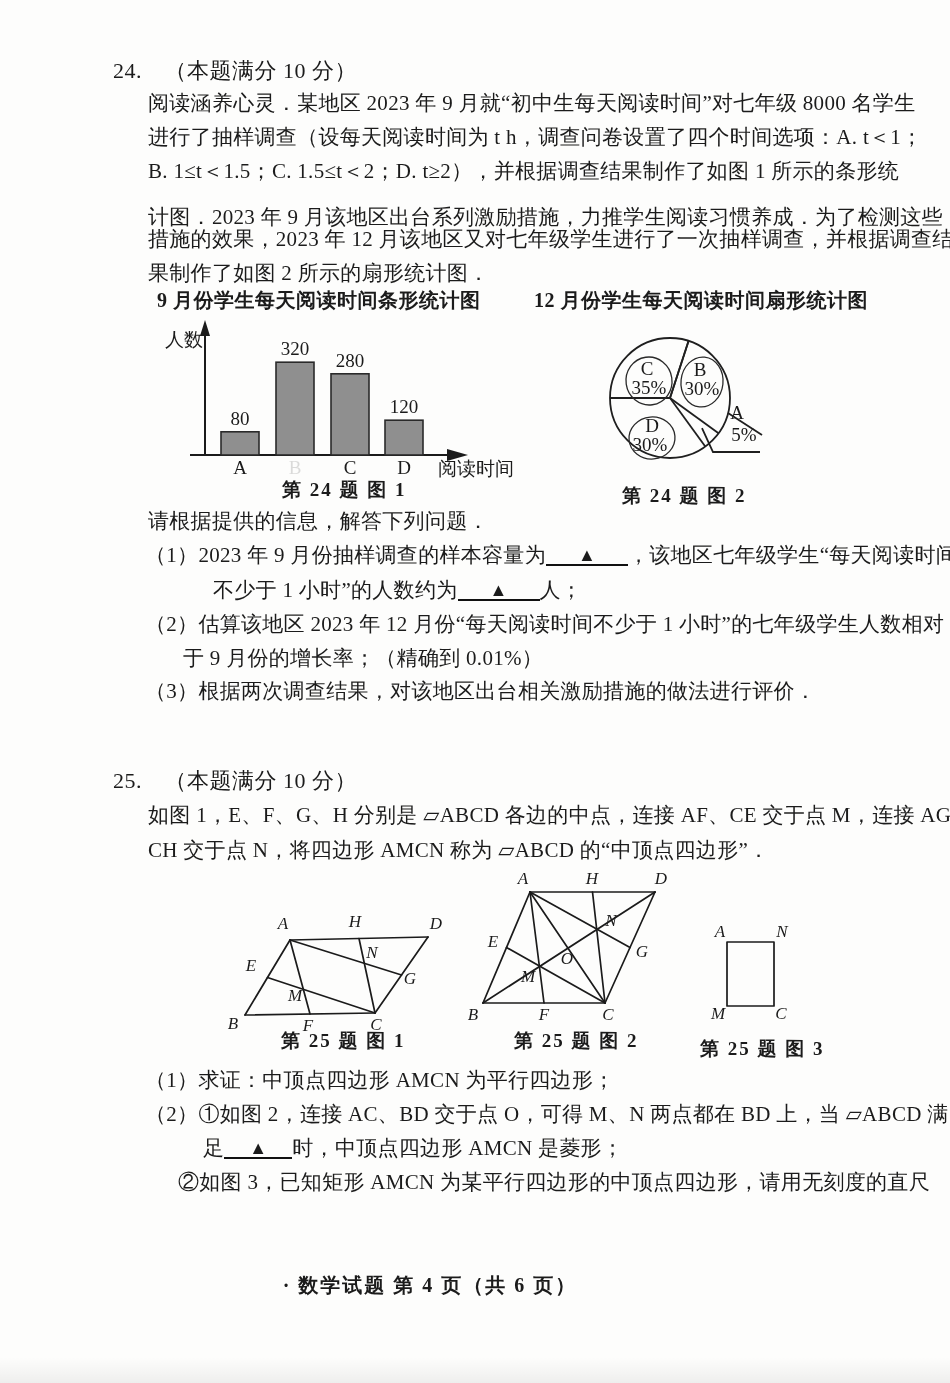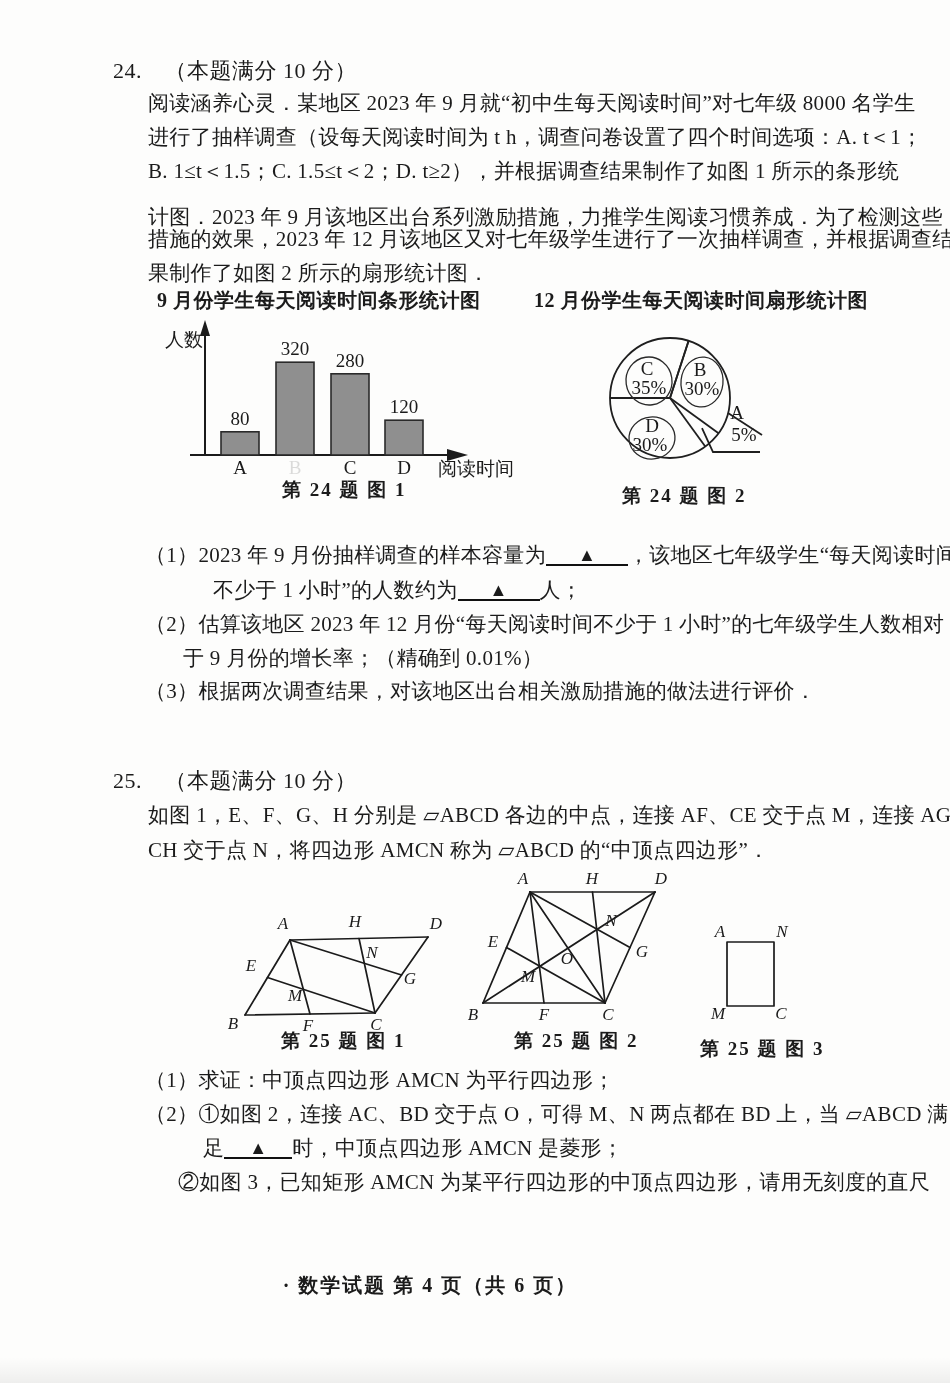--- a/index.html
+++ b/index.html
@@ -87,20 +87,21 @@
       <ellipse cx="54" cy="63" rx="23" ry="24" class="oval" transform="rotate(-8 54 63)"></ellipse>
       <ellipse cx="107" cy="64" rx="21" ry="25" class="oval" transform="rotate(6 107 64)"></ellipse>
       <ellipse cx="57" cy="120" rx="23" ry="21" class="oval" transform="rotate(-5 57 120)"></ellipse>
       <line x1="133" y1="95" x2="167" y2="117" class="pieline"></line>
       <polyline points="107,110 118,134 165,134" class="pieline"></polyline>
     </svg>
 
   <div class="abs caption" style="left:282px;top:477px;">第 24 题  图 1</div>
   <div class="abs caption" style="left:622px;top:483px;">第 24 题  图 2</div>
 
+  <div class="abs line" style="left:148px;top:507px;">请根据提供的信息，解答下列问题．</div>
 
   <div class="abs line" style="left:145px;top:541px;"><span>（1）2023 年 9 月份抽样调查的样本容量为</span><span class="blank wide">▲</span><span>，该地区七年级学生“每天阅读时间</span></div>
   <div class="abs line" style="left:183px;top:576px;margin-left:30px;"><span>不少于 1 小时”的人数约为</span><span class="blank wide">▲</span><span>人；</span></div>
 
   <div class="abs line" style="left:145px;top:610px;">（2）估算该地区 2023 年 12 月份“每天阅读时间不少于 1 小时”的七年级学生人数相对</div>
   <div class="abs line" style="left:183px;top:644px;">于 9 月份的增长率；（精确到 0.01%）</div>
   <div class="abs line" style="left:145px;top:677px;">（3）根据两次调查结果，对该地区出台相关激励措施的做法进行评价．</div>
 
   <div class="abs qhead" style="left:113px;top:766px;"><span>25.</span>　<span>（本题满分 10 分）</span></div>
 

